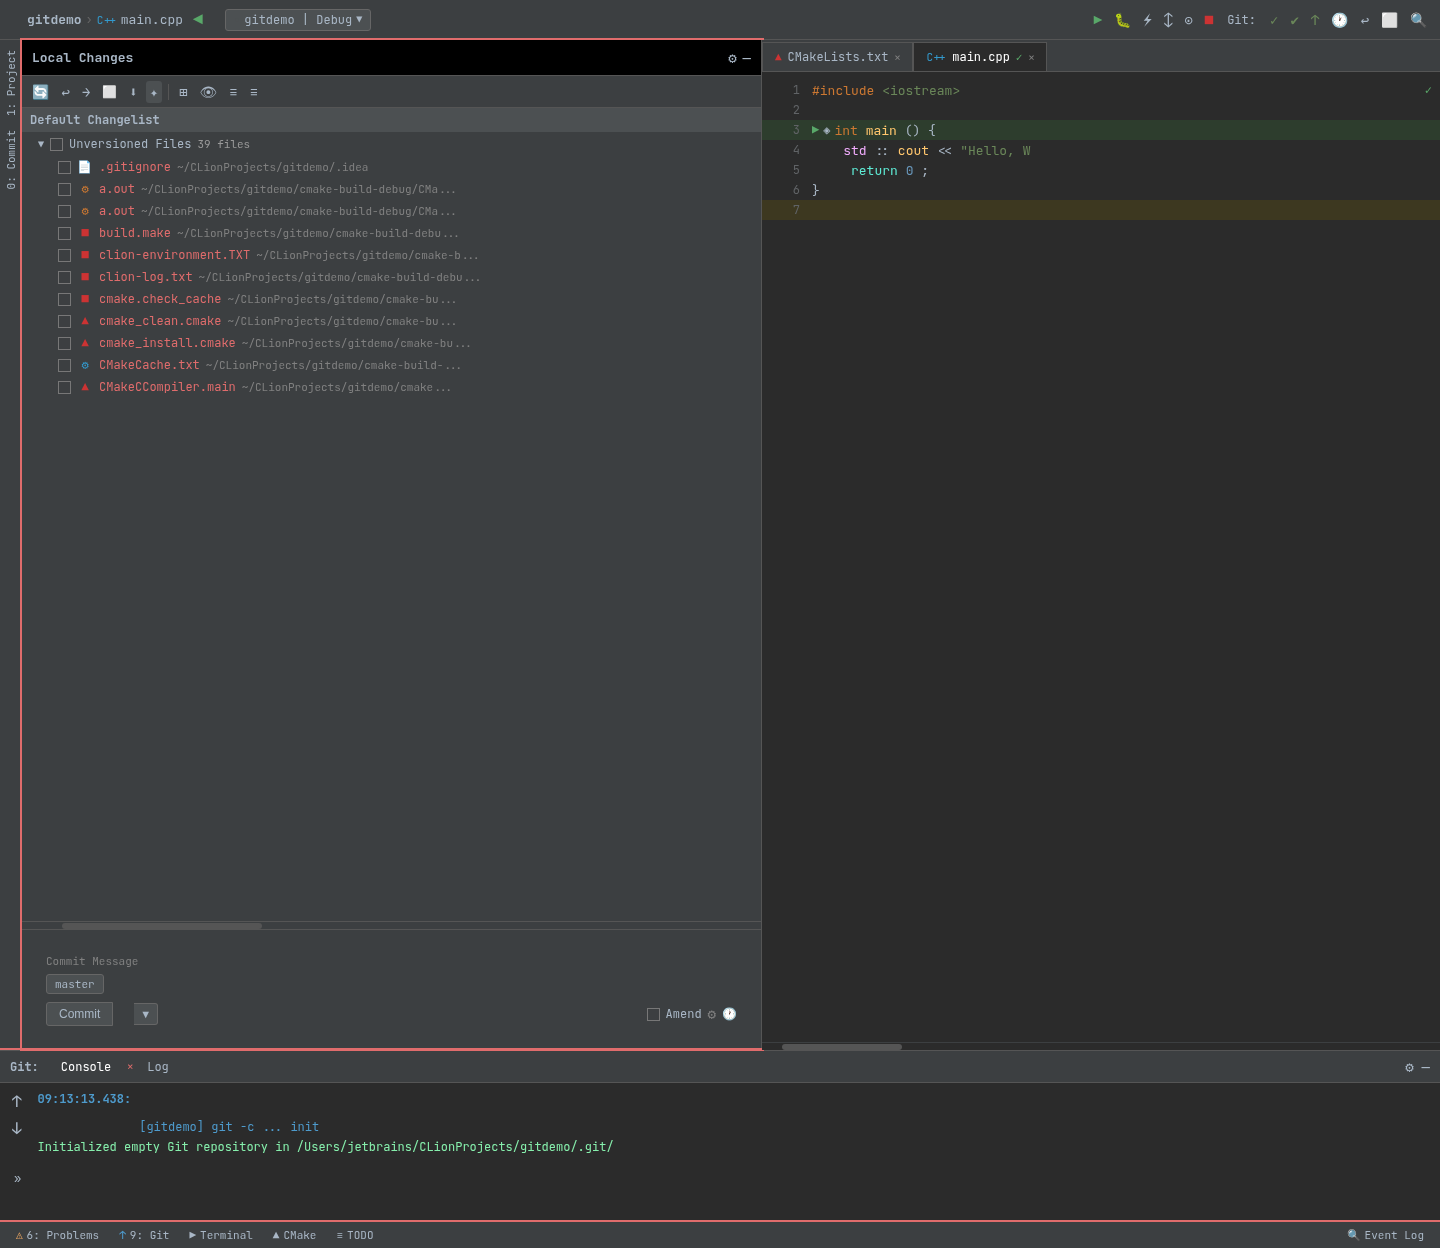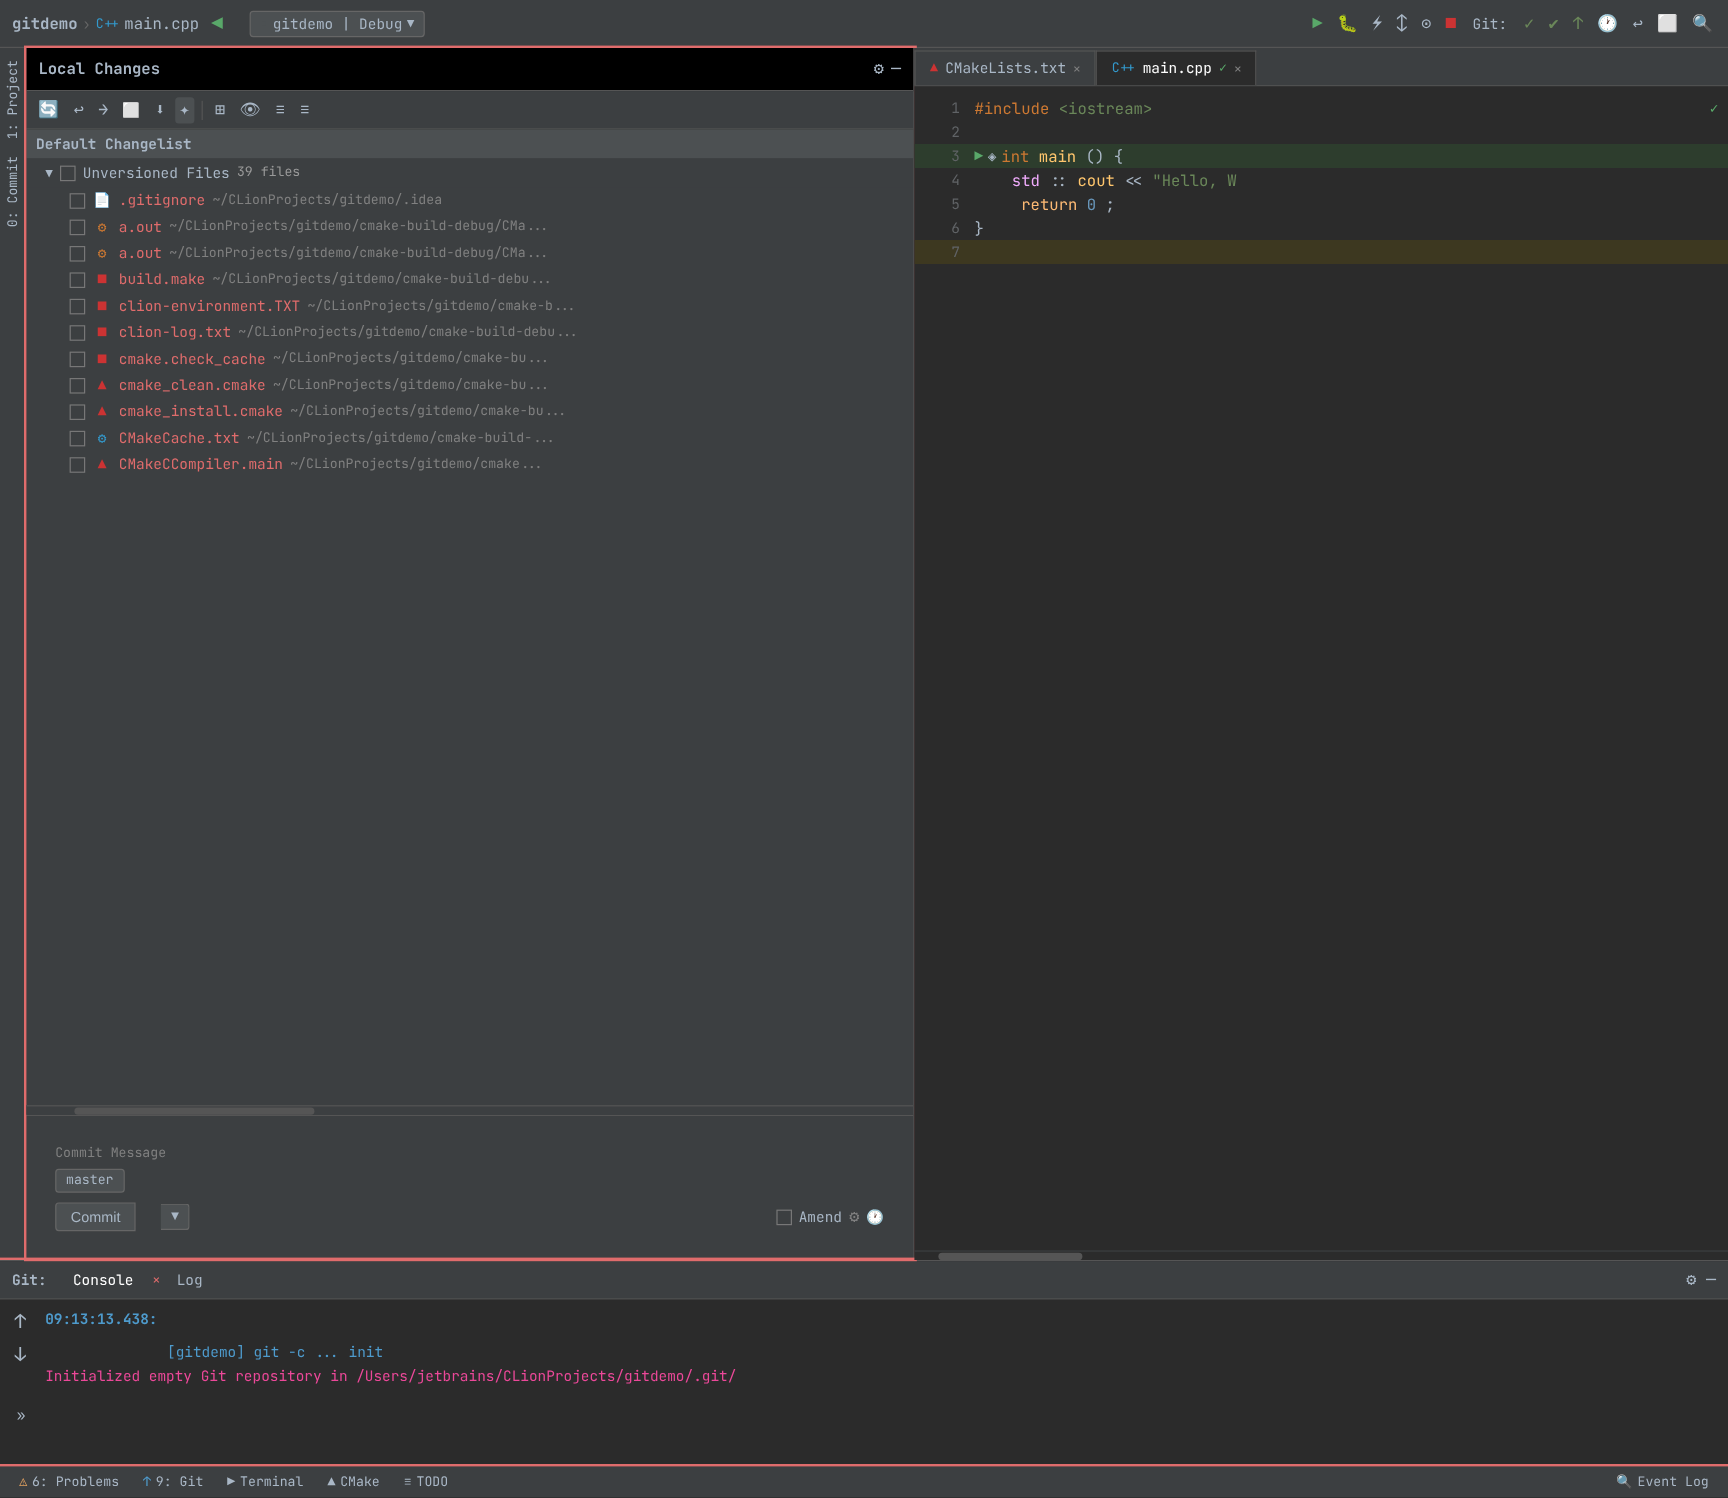--- a/index.html
+++ b/index.html
@@ -9,21 +9,21 @@
     .title-bar {
       height: 40px;
       background: #3c3f41;
       display: flex;
       align-items: center;
       padding: 0 10px;
       border-bottom: 1px solid #555;
       gap: 6px;
     }
     .title-bar-left { display: flex; align-items: center; gap: 4px; }
-    .project-name { color: #a9b7c6; font-weight: bold; font-size: 13px; }
+    .project-name { color: #a9b7c6; font-weight: bold; font-size: 13px; margin-left: 17px; }
     .breadcrumb-sep { color: #666; }
     .file-name { color: #a9b7c6; font-size: 13px; }
     .run-config {
       background: #4c5052;
       border: 1px solid #666;
       border-radius: 3px;
       padding: 2px 8px;
       color: #a9b7c6;
       font-size: 12px;
       display: flex;
@@ -304,21 +304,21 @@
       flex: 1;
       background: #2b2b2b;
       padding: 8px 12px;
       overflow: hidden;
     }
     .console-line {
       display: flex;
       gap: 8px;
       margin-bottom: 4px;
     }
-    .console-text { font-size: 12px; color: #ec4899; }
+    .console-text { font-size: 12px; color: #86efac; }
     .console-time { color: #4e9bcd; font-weight: bold; }
     .console-cmd { color: #4e9bcd; margin-top: 28px; }
     .double-arrow { color: #a9b7c6; font-size: 12px; cursor: pointer; padding: 2px; }
     .status-warn { color: #e0a060; }
 
     
     .bottom-tool-bar {
       height: 28px;
       background: #3c3f41;
       display: flex;
@@ -556,21 +556,21 @@
           <span style="color:#ffc66d;">cout</span>
           <span style="color:#a9b7c6;"> &lt;&lt; </span>
           <span style="color:#6a8759;">"Hello, W</span>
         </span>
       </div>
 
       <div class="code-line">
         <span class="line-number">5</span>
         <span class="line-content">
           <span style="color:#a9b7c6;">&nbsp;&nbsp;&nbsp;&nbsp;</span>
-          <span style="color:#fdba74;">return </span>
+          <span style="color:#5eead4;">return </span>
           <span style="color:#6897bb;">0</span>
           <span style="color:#a9b7c6;">;</span>
         </span>
       </div>
 
       <div class="code-line">
         <span class="line-number">6</span>
         <span class="line-content">
           <span style="color:#a9b7c6;">}</span>
         </span>

